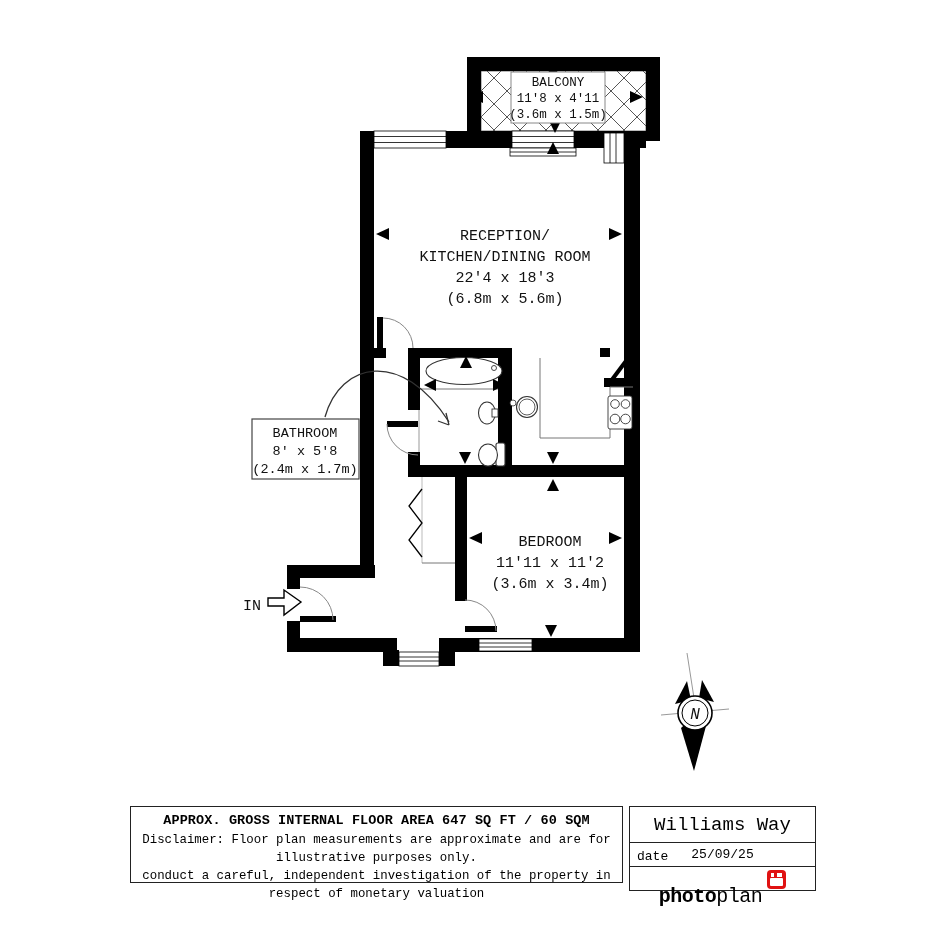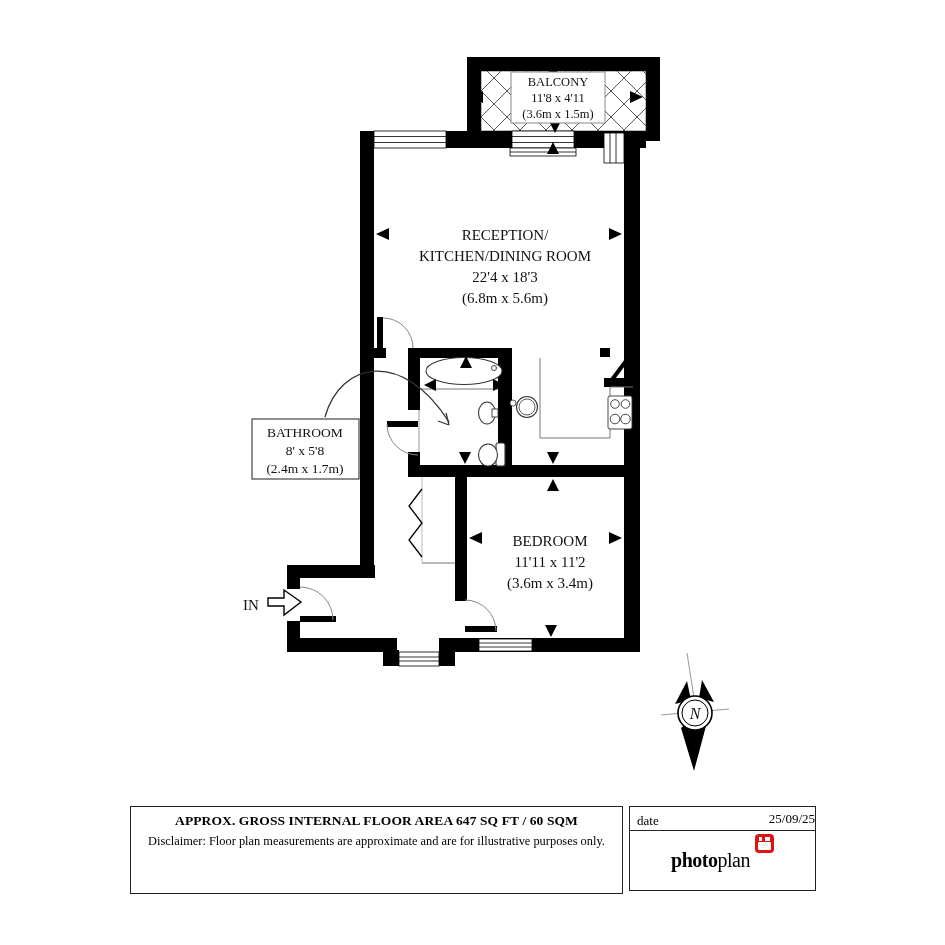--- a/index.html
+++ b/index.html
@@ -1,36 +1,36 @@
 <!DOCTYPE html>
 <html><head>
 <meta charset="utf-8">
 <style>
   html,body{margin:0;padding:0;background:#fff;}
   #stage{position:relative;width:945px;height:945px;background:#ffffff;overflow:hidden;
-         font-family:Liberation Serif, serif;color:#000;}
+         font-family:Liberation Mono, monospace;color:#000;}
   svg{position:absolute;left:0;top:0;}
   .room-label{font-size:15px;fill:#111;text-anchor:middle;}
   .box-label{font-size:12.5px;fill:#111;text-anchor:middle;}
   .box-label2{font-size:13.5px;fill:#111;text-anchor:middle;}
   .in-label{font-size:15px;fill:#111;}
   .n-label{font-size:16px;font-style:italic;fill:#111;text-anchor:middle;}
   #floor-summary{position:absolute;left:283px;top:711px;font-size:15px;line-height:17.5px;
                  letter-spacing:.2px;}
-  #footer-left{position:absolute;left:130px;top:806px;width:493px;height:88px;
+  #footer-left{position:absolute;left:130px;top:806px;width:493px;height:77px;
                border:1.5px solid #222;box-sizing:border-box;text-align:center;}
   #footer-left .area-title{font-weight:bold;font-size:13.5px;margin-top:6px;letter-spacing:.1px;}
   #footer-left .disc{font-size:12.4px;line-height:18px;margin-top:3px;}
   #footer-right{position:absolute;left:629px;top:806px;width:187px;height:85px;
                 border:1.5px solid #222;box-sizing:border-box;}
   #footer-right .row1{height:35px;border-bottom:1px solid #222;display:flex;
                       align-items:center;justify-content:center;font-size:19px;}
   #footer-right .row2{height:23px;border-bottom:1px solid #222;position:relative;}
   #footer-right .date-label{position:absolute;left:7px;top:6px;font-size:13px;}
-  #footer-right .date-value{position:absolute;left:0;right:0;top:4px;text-align:right;font-size:13px;}
+  #footer-right .date-value{position:absolute;left:0;right:0;top:4px;text-align:center;font-size:13px;}
   #footer-right .row3{height:24px;display:flex;align-items:center;justify-content:center;gap:5px;}
   .brand-text{font-size:20px;letter-spacing:-0.5px;margin-top:35px;}
   .brand-bold{font-weight:bold;}
   .brand-icon{position:relative;width:19px;height:19px;background:#e01212;border-radius:4px;display:inline-block;}
   .brand-icon .b1{position:absolute;left:3px;top:8px;width:13px;height:8px;background:#fff;border-radius:1px;}
   .brand-icon .b2{position:absolute;left:4px;top:3px;width:3px;height:4px;background:#fff;}
   .brand-icon .b3{position:absolute;left:10px;top:3px;width:5px;height:4px;background:#fff;}
 </style>
 </head>
 <body>
@@ -197,24 +197,28 @@
       <circle cx="695" cy="713" r="13" fill="#fff" stroke="#000" stroke-width="1"></circle>
       <text class="n-label" x="695" y="719">N</text>
     </g>
   </svg>
 
 
   <div id="footer-left">
     <div class="area-title">APPROX. GROSS INTERNAL FLOOR AREA 647 SQ FT / 60 SQM</div>
     <div class="disc">
       <div>Disclaimer: Floor plan measurements are approximate and are for illustrative purposes only.</div>
+      <div>conduct a careful, independent investigation of the property in respect of monetary valuation</div>
     </div>
   </div>
 
   <div id="footer-right">
+    <div class="row1">
+      <span>Williams Way</span>
+    </div>
     <div class="row2">
       <span class="date-label">date</span>
       <span class="date-value">25/09/25</span>
     </div>
     <div class="row3">
       <span class="brand-text"><span class="brand-bold">photo</span><span>plan</span></span>
       <span class="brand-icon">
         <span class="b1"></span>
         <span class="b2"></span>
         <span class="b3"></span>

